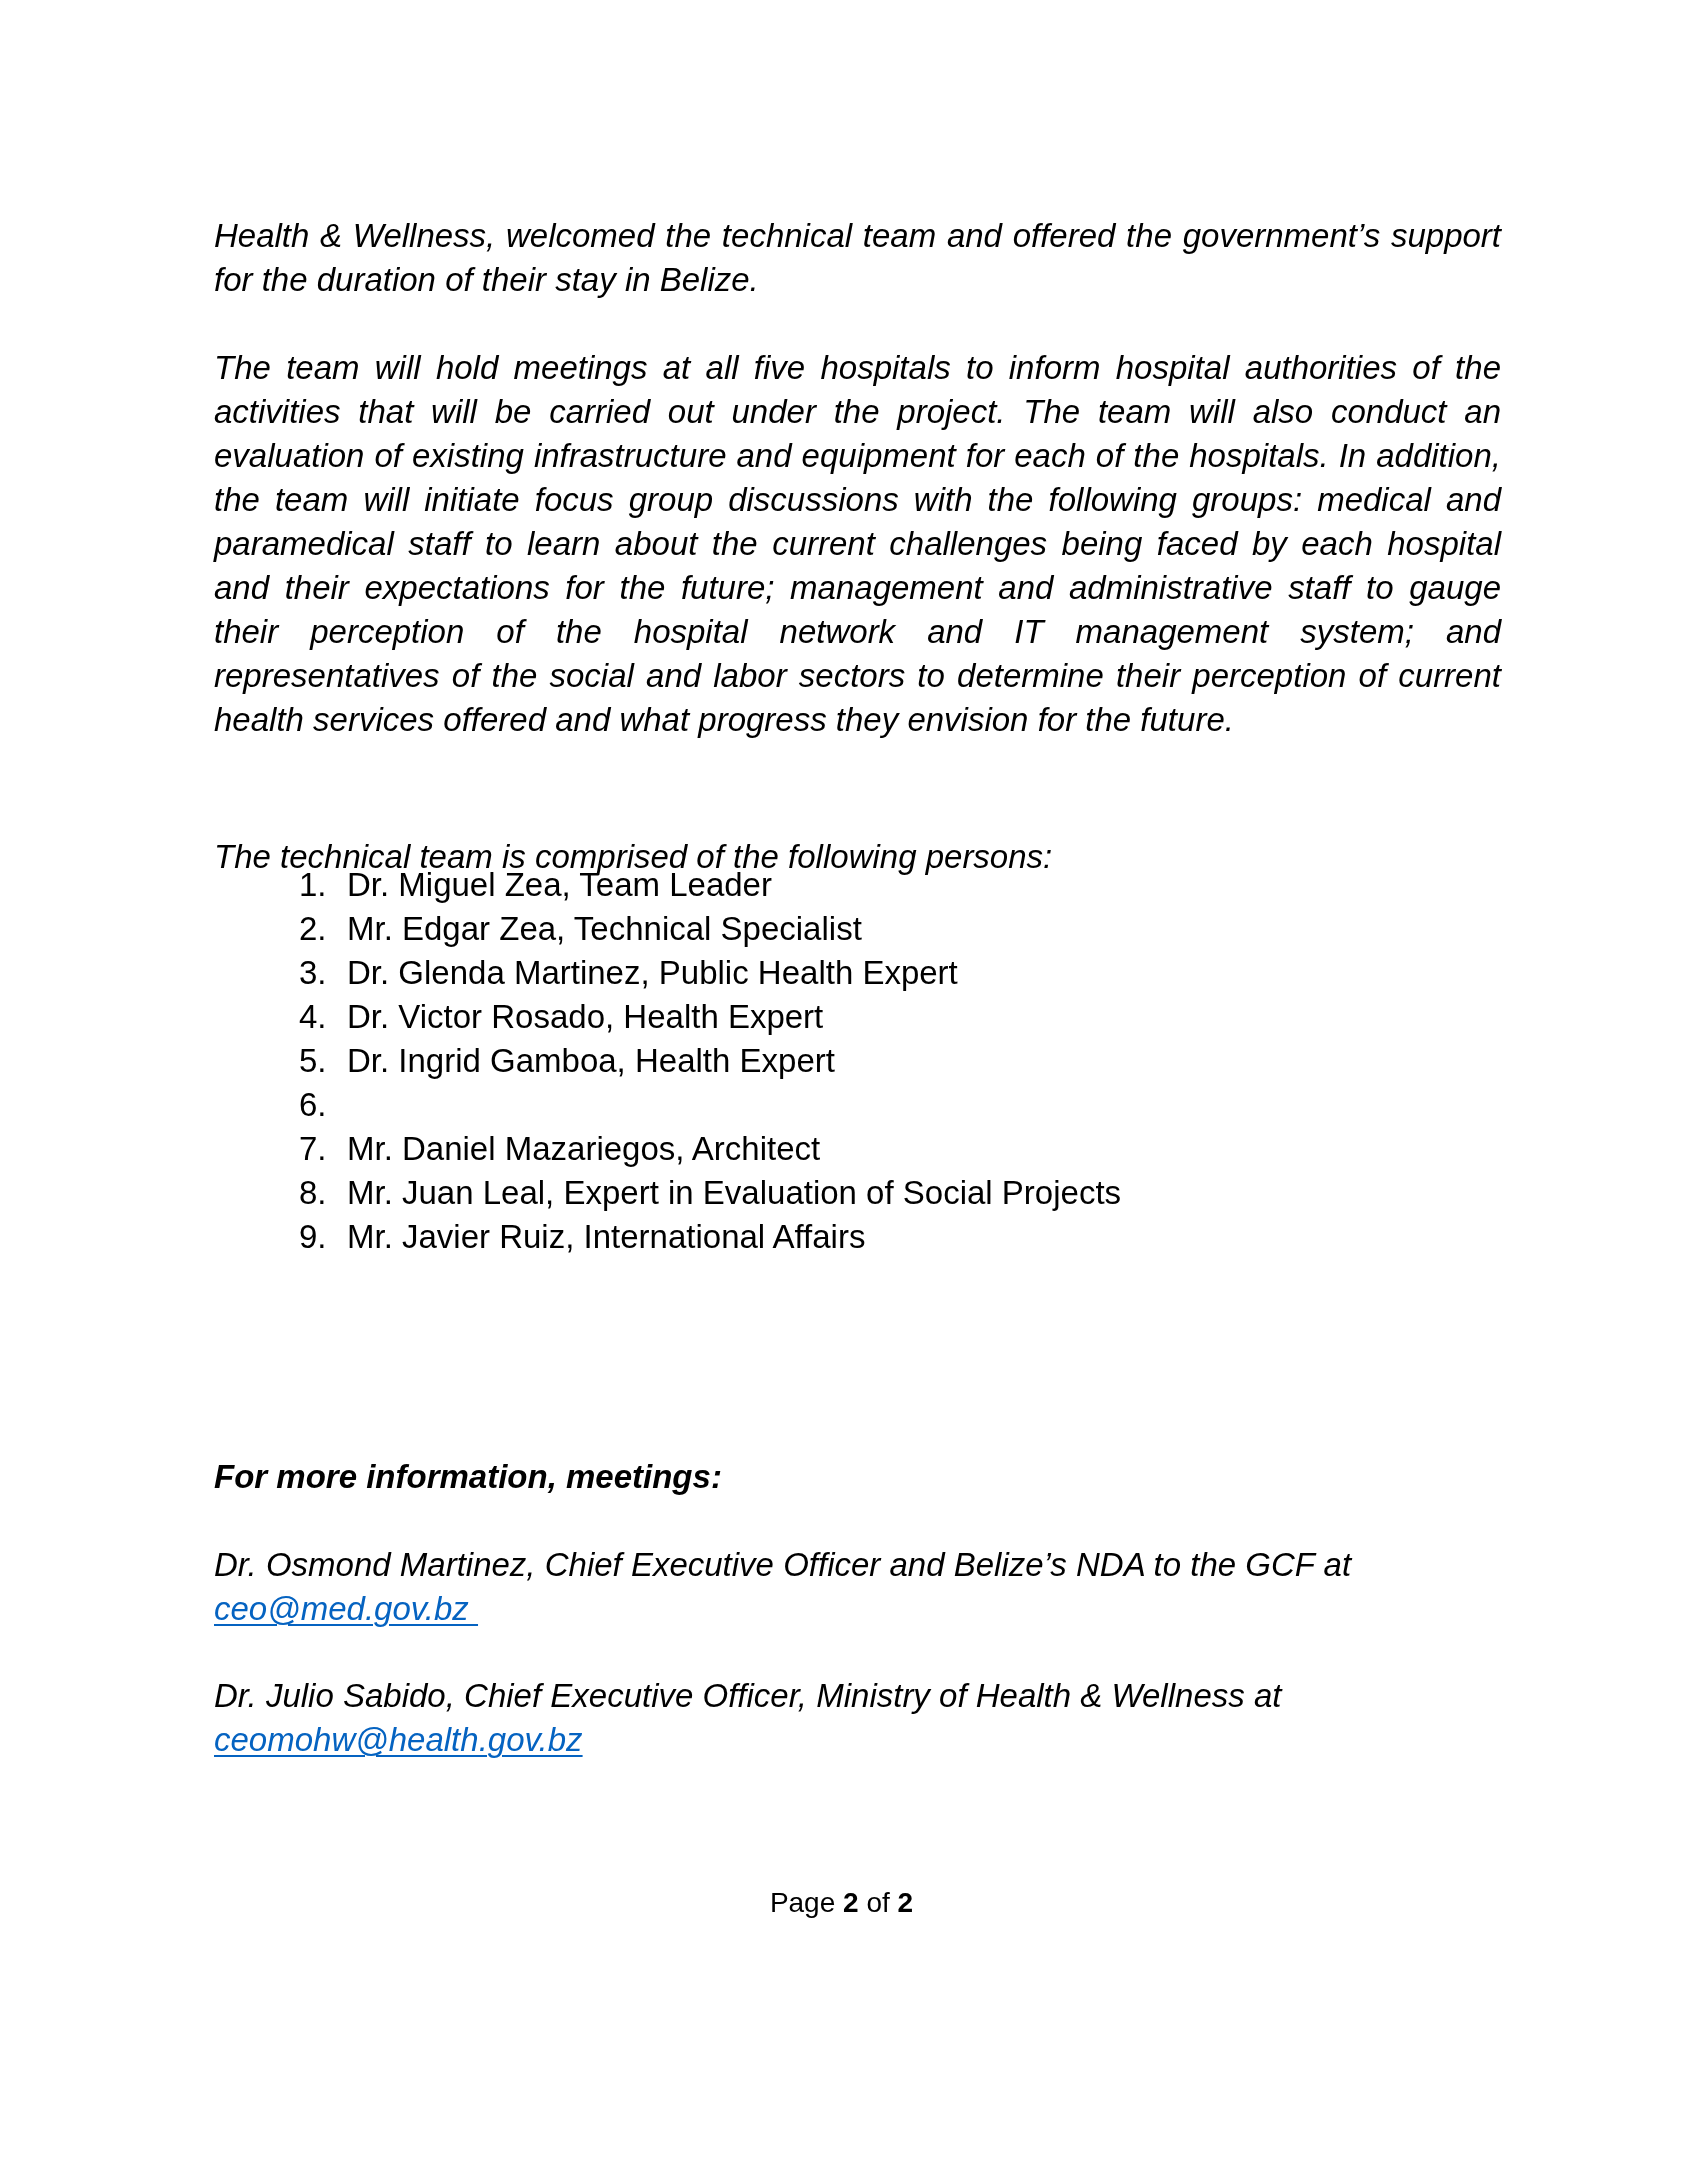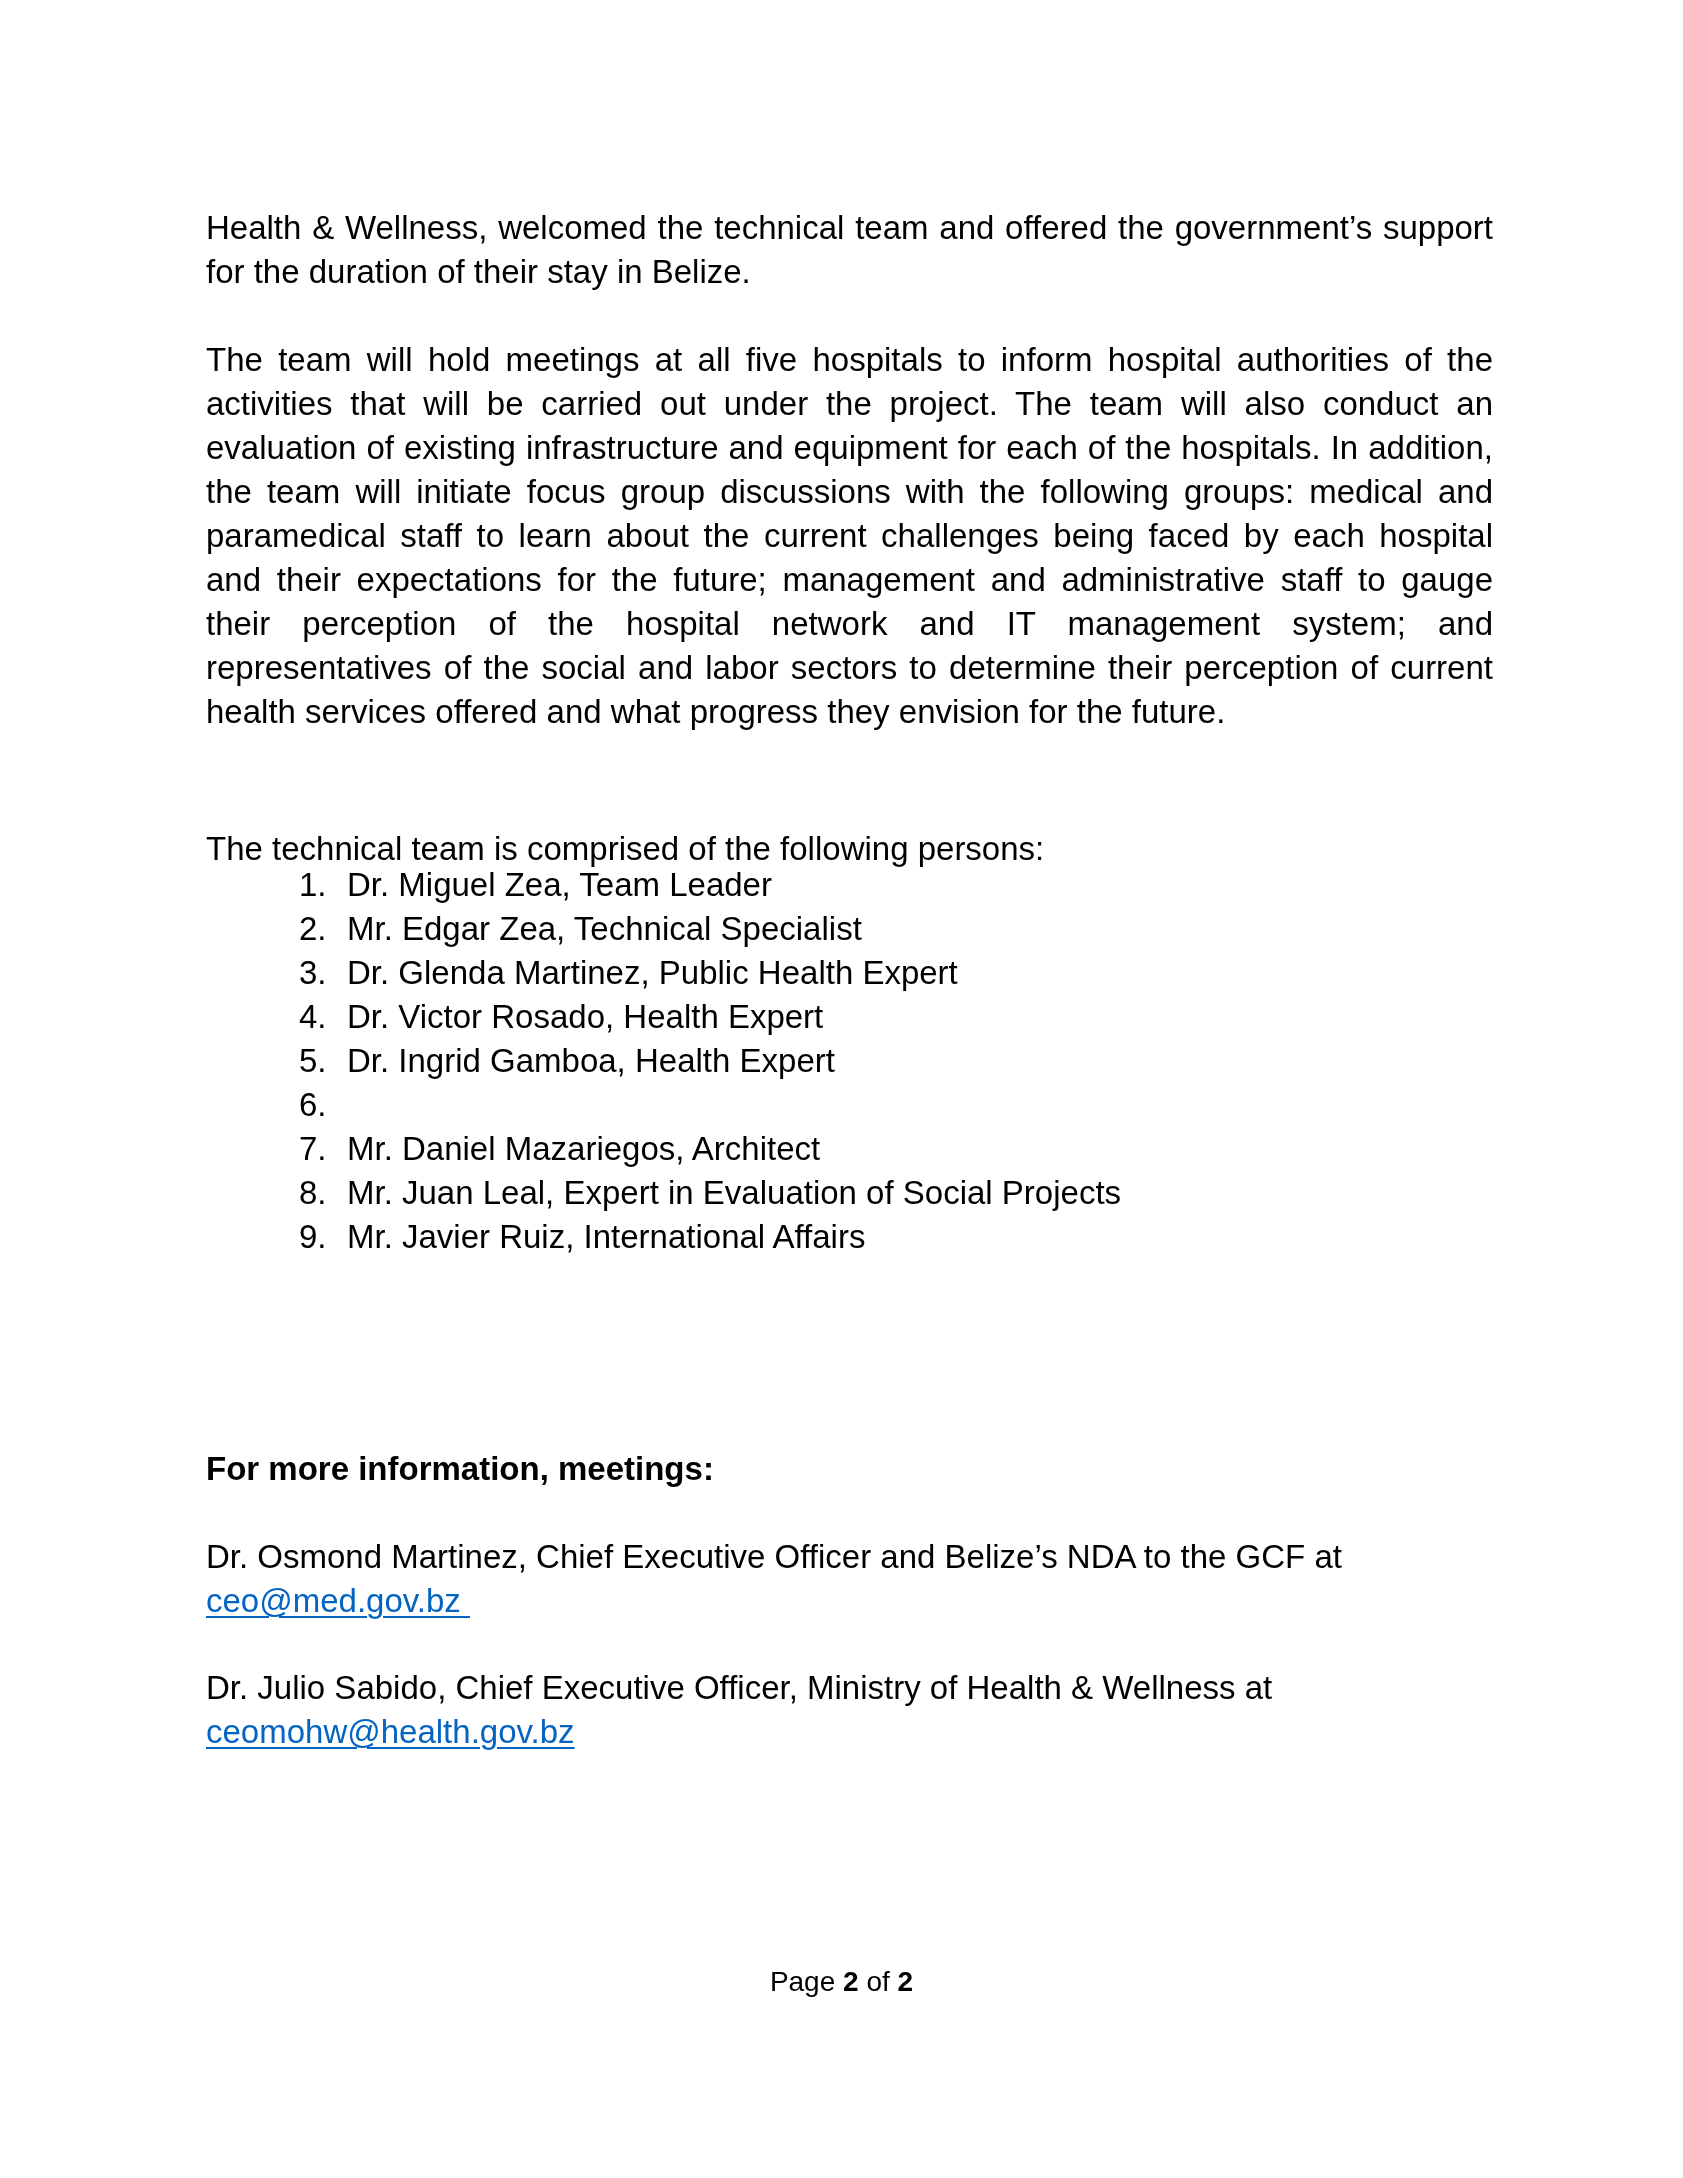--- a/index.html
+++ b/index.html
@@ -21,21 +21,22 @@
       width: 1683px;
       height: 2178px;
       background: #ffffff;
     }
     .block {
       position: absolute;
       left: 198px;
       width: 1287px;
       font-size: 33px;
       line-height: 44px;
-      margin: 8px;
+      margin: 16px;
+      font-style: italic;
     }
     .justify {
       text-align: justify;
       text-align-last: left;
     }
     .para1 { top: 198px; }
     .para2 { top: 330px; }
     .para3 { top: 819px; }
     .team-list {
       position: absolute;
@@ -64,21 +65,21 @@
     a.link {
       color: #0563C1;
       text-decoration: underline;
       text-decoration-thickness: 2px;
       text-underline-offset: 4px;
     }
     .footer {
       position: absolute;
       left: 0;
       width: 1683px;
-      top: 1964px;
+      top: 1885px;
       text-align: center;
       font-size: 28px;
       line-height: 36px;
     }
   </style>
 </head>
 <body>
 
 <div class="page">
 

